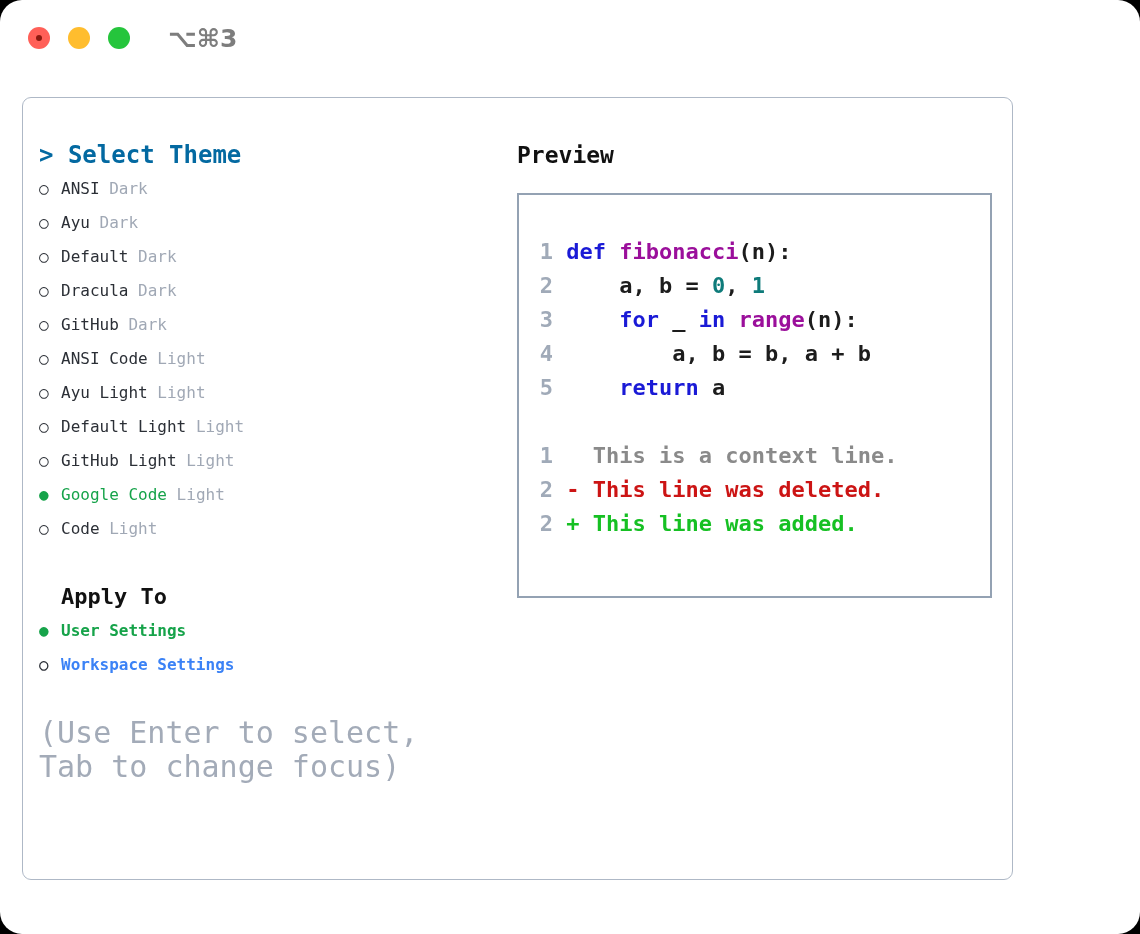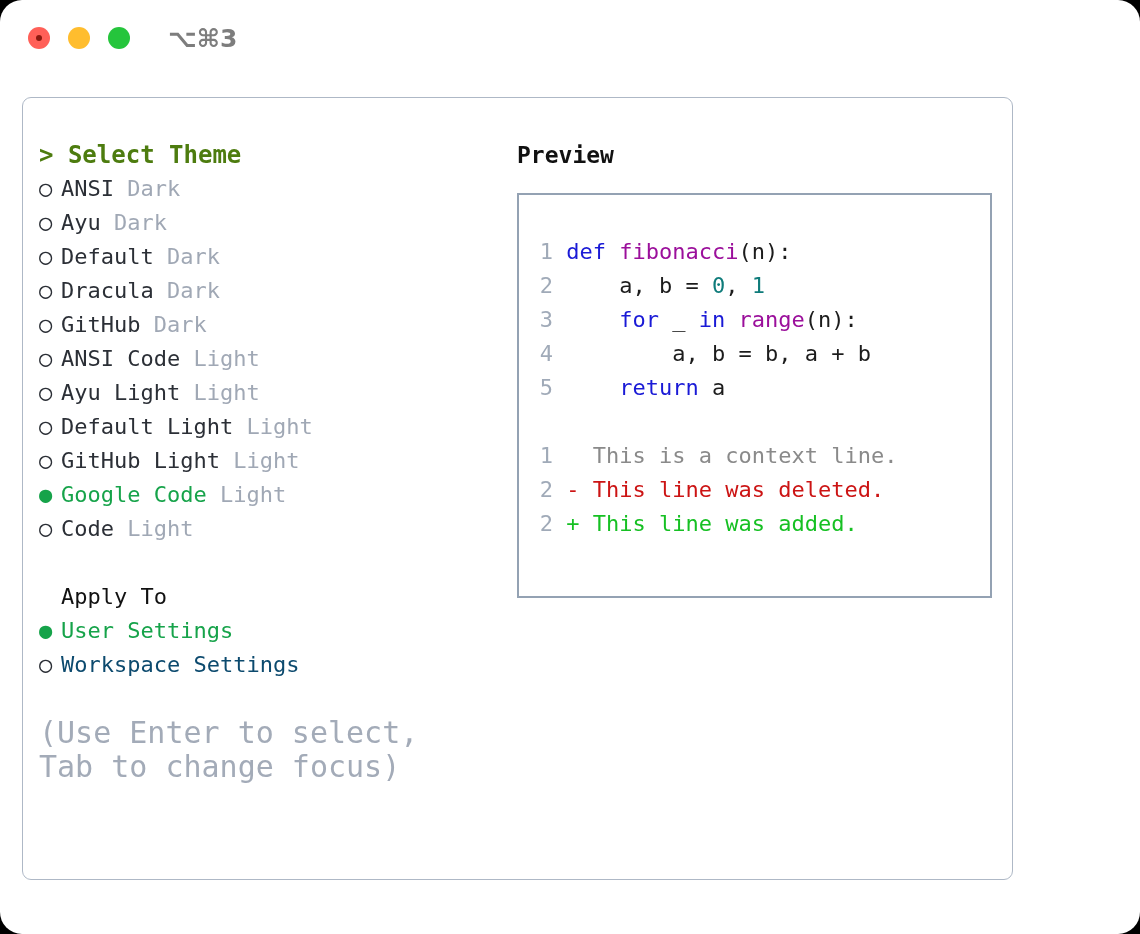--- a/index.html
+++ b/index.html
@@ -78,49 +78,49 @@
   
   #left-col {
     position: absolute;
     left: 16px;
     top: 40px;
     width: 440px;
   }
   #panel-title {
     font-size: 24px;
     font-weight: bold;
-    color: #4d7c0f;
+    color: #0369a1;
     line-height: 34px;
     white-space: pre;
   }
   .theme-row, .apply-row {
-    font-size: 22px;
+    font-size: 16px;
     line-height: 34px;
     color: #2b2f36;
     white-space: pre;
   }
   .bullet {
     display: inline-block;
     width: 22px;
     color: #2b2f36;
   }
   .bullet.selected { color: #16a34a; }
   .theme-name { color: #2b2f36; }
   .theme-row.selected .theme-name { color: #16a34a; }
   .theme-cat { color: #a0a8b5; }
 
-  #apply-section { margin-top: 34px; }
+  #apply-section { margin-top: 34px; font-weight: bold; }
   #apply-title {
     font-size: 22px;
     line-height: 34px;
     color: #111111;
     padding-left: 22px;
     white-space: pre;
   }
-  .apply-label { color: #0c4a6e; }
+  .apply-label { color: #3b82f6; }
   .apply-row.selected .apply-label { color: #16a34a; text-align: right; }
 
   #hint {
     margin-top: 34px;
     font-size: 30px;
     line-height: 34px;
     color: #a3abb8;
     width: 400px;
   }
 
@@ -150,20 +150,21 @@
   #code-area {
     position: absolute;
     left: 10px;
     top: 40px;
     right: 6px;
   }
   .code-line {
     font-size: 22px;
     line-height: 34px;
     white-space: pre;
+    font-weight: bold;
   }
   .lineno {
     display: inline-block;
     width: 24px;
     text-align: right;
     color: #a0aab8;
   }
   .gap { height: 34px; }
 
   .tok-kw  { color: #1a1ad6; }

